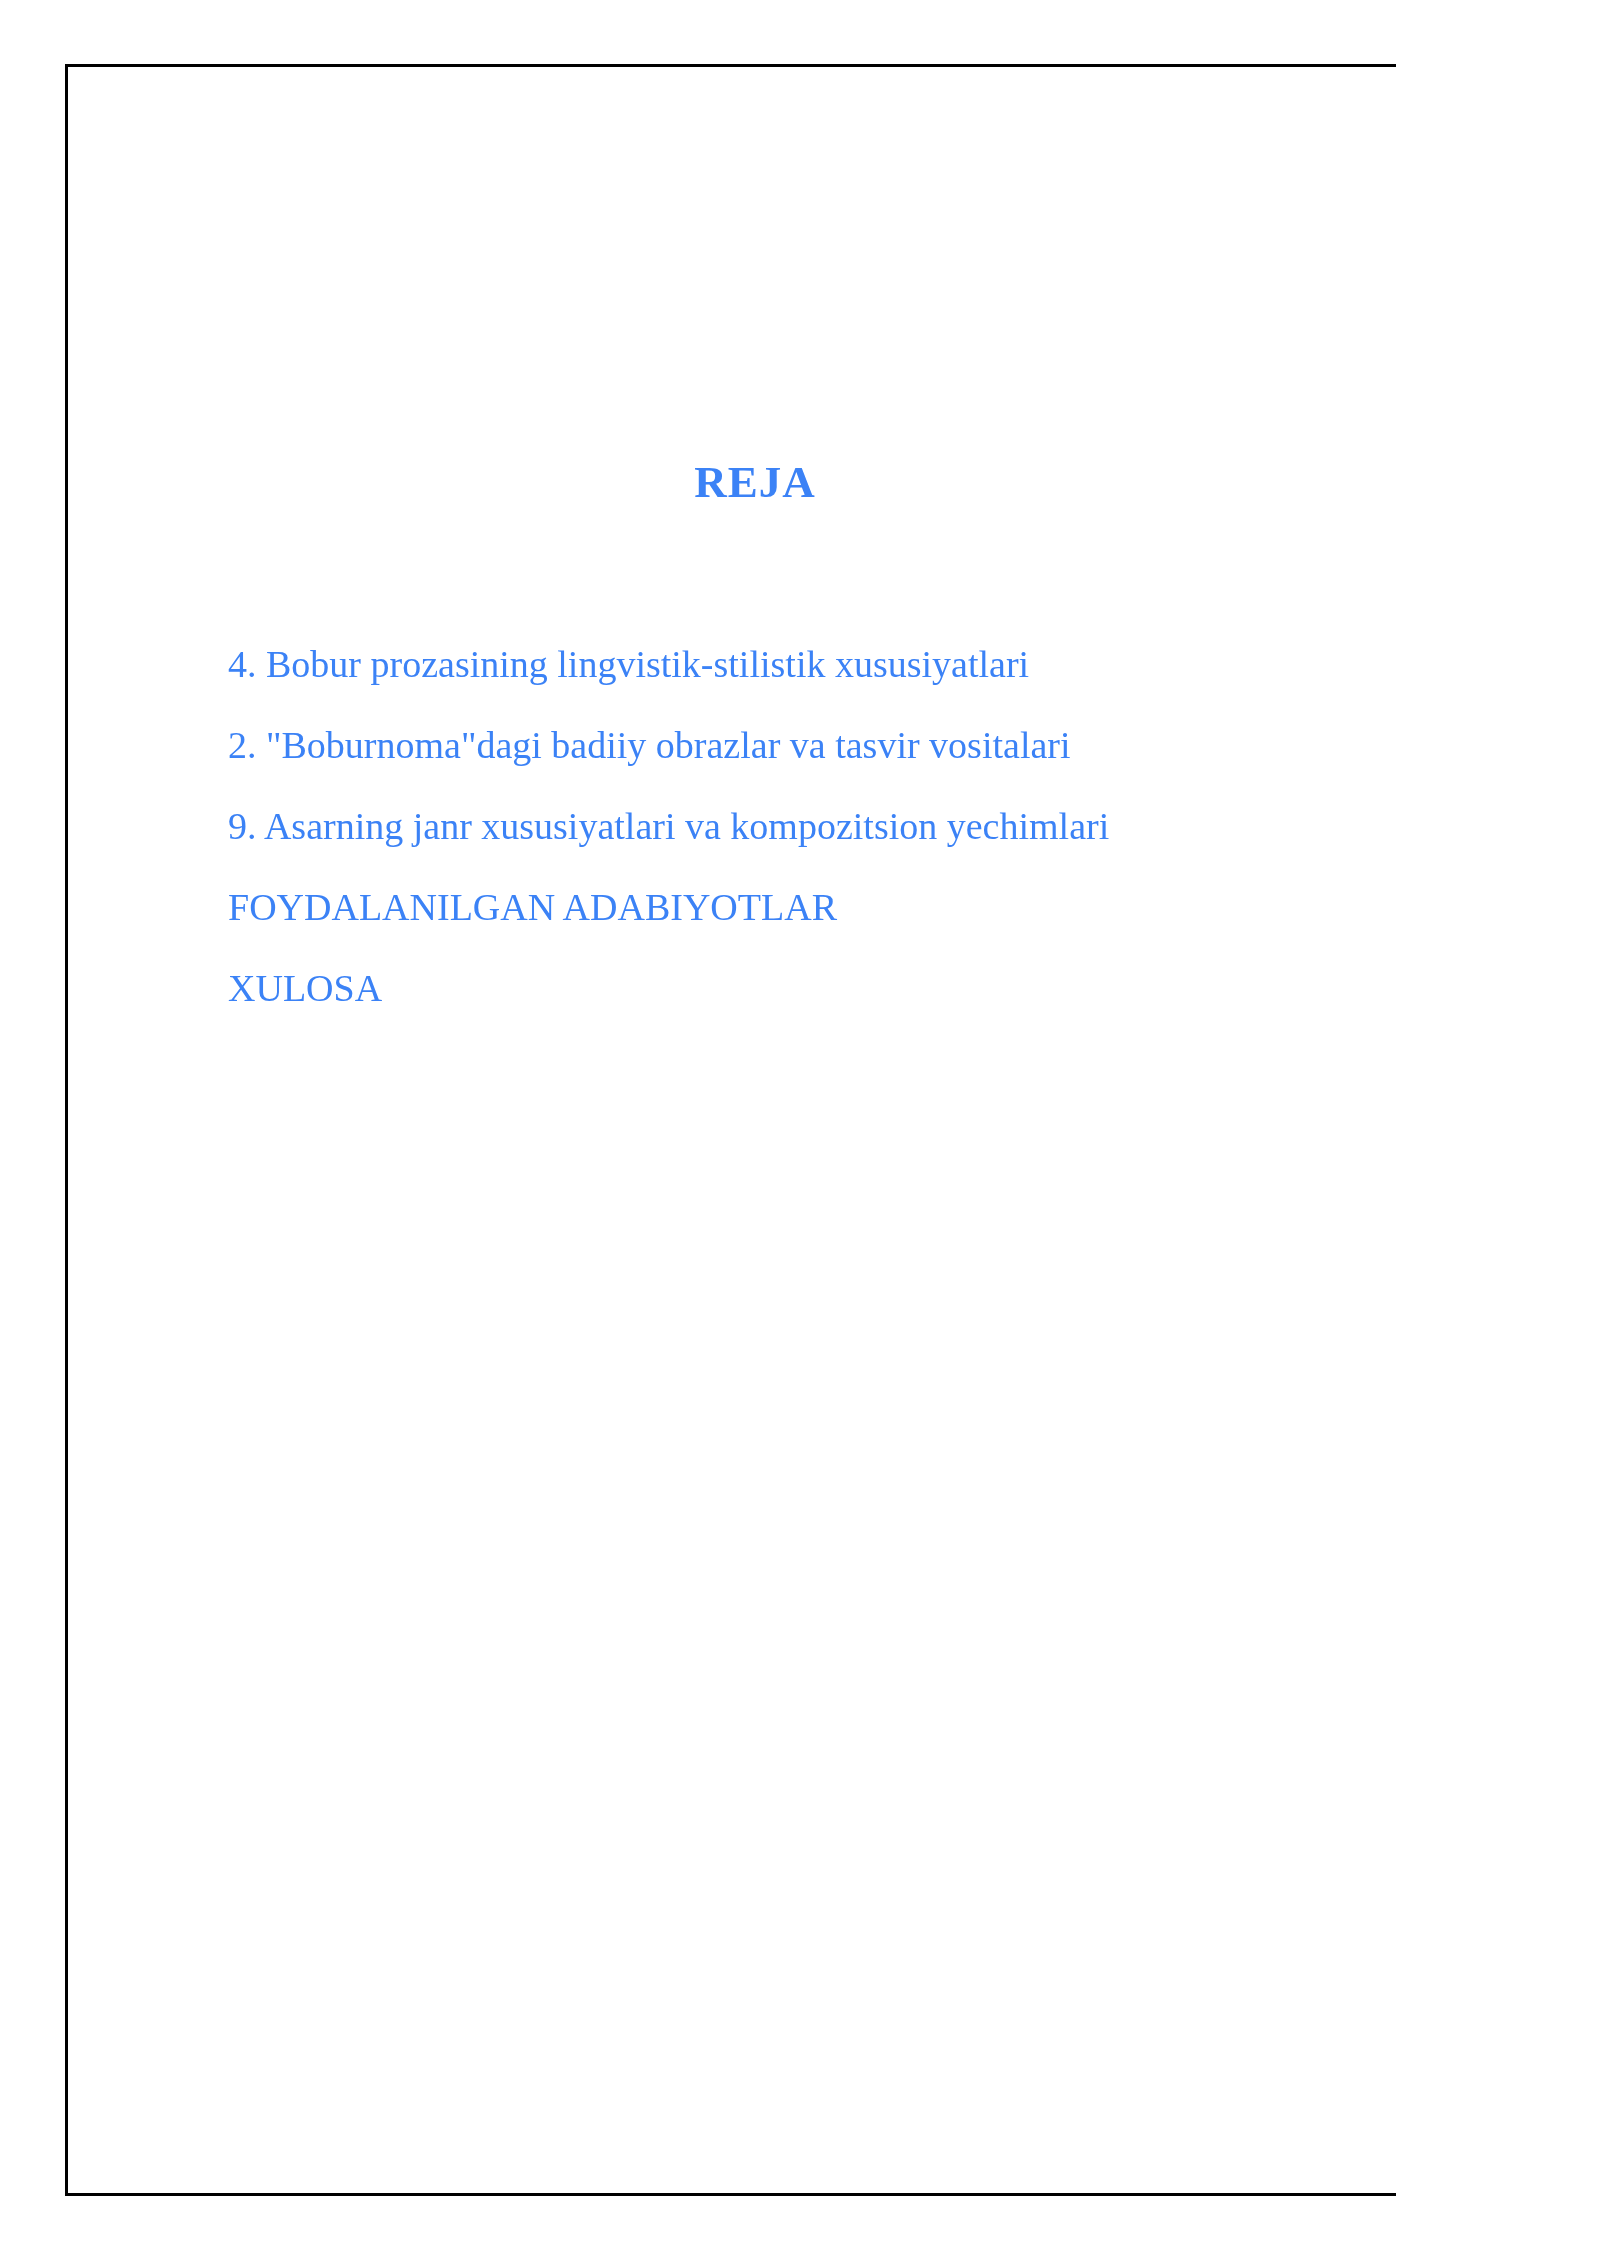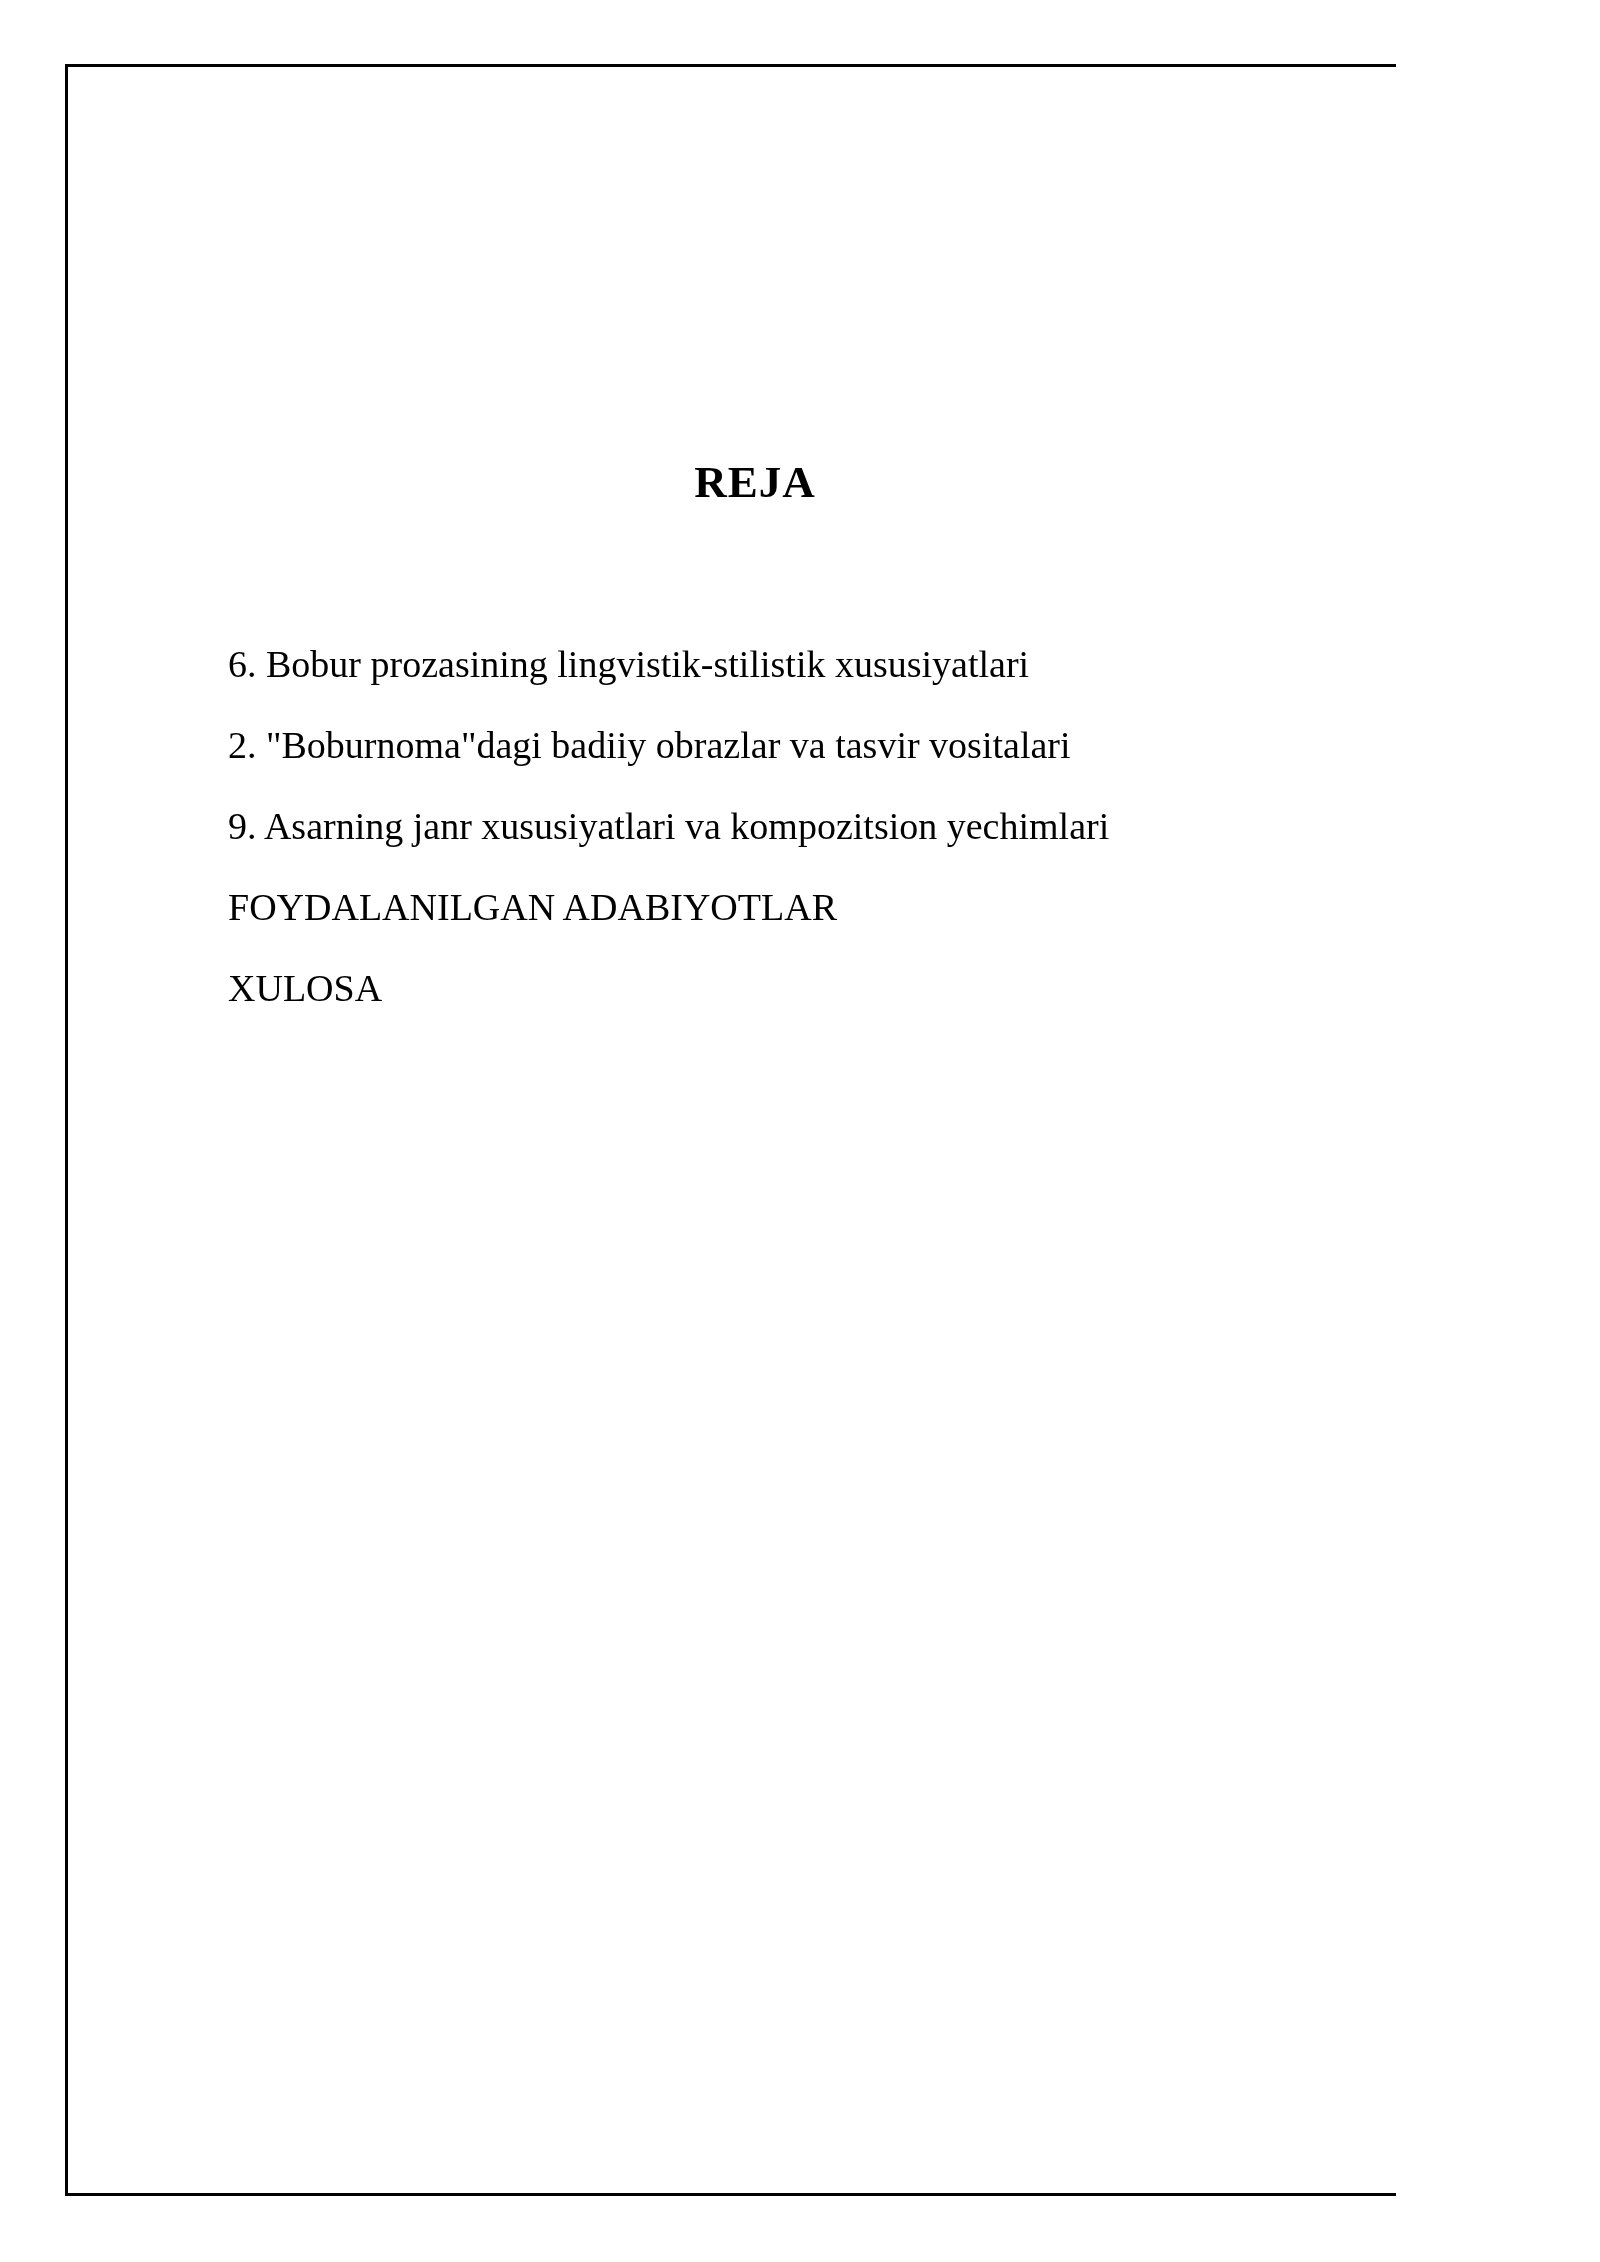--- a/index.html
+++ b/index.html
@@ -7,21 +7,21 @@
     padding: 0;
     background: #ffffff;
   }
   .page {
     position: relative;
     width: 1396px;
     height: 2262px;
     background: #ffffff;
     overflow: hidden;
     font-family: "Liberation Serif", "DejaVu Serif", serif;
-    color: #000000;
+    color: #3b82f6;
   }
   .page-border {
     position: absolute;
     box-sizing: border-box;
     left: 65px;
     top: 64px;
     width: 1469px;
     height: 2132px;
     border: 3px solid #000000;
   }
@@ -53,20 +53,20 @@
 </head>
 <body>
 
 <div class="page">
 
   <div class="page-border"></div>
 
   <div class="doc-title">REJA</div>
 
   <div class="outline">
-    <div class="outline-item">6. Bobur prozasining lingvistik-stilistik xususiyatlari</div>
+    <div class="outline-item">4. Bobur prozasining lingvistik-stilistik xususiyatlari</div>
     <div class="outline-item">2. "Boburnoma"dagi badiiy obrazlar va tasvir vositalari</div>
     <div class="outline-item">9. Asarning janr xususiyatlari va kompozitsion yechimlari</div>
     <div class="outline-item">FOYDALANILGAN ADABIYOTLAR</div>
     <div class="outline-item">XULOSA</div>
   </div>
 
 </div>
 
 </body></html>

